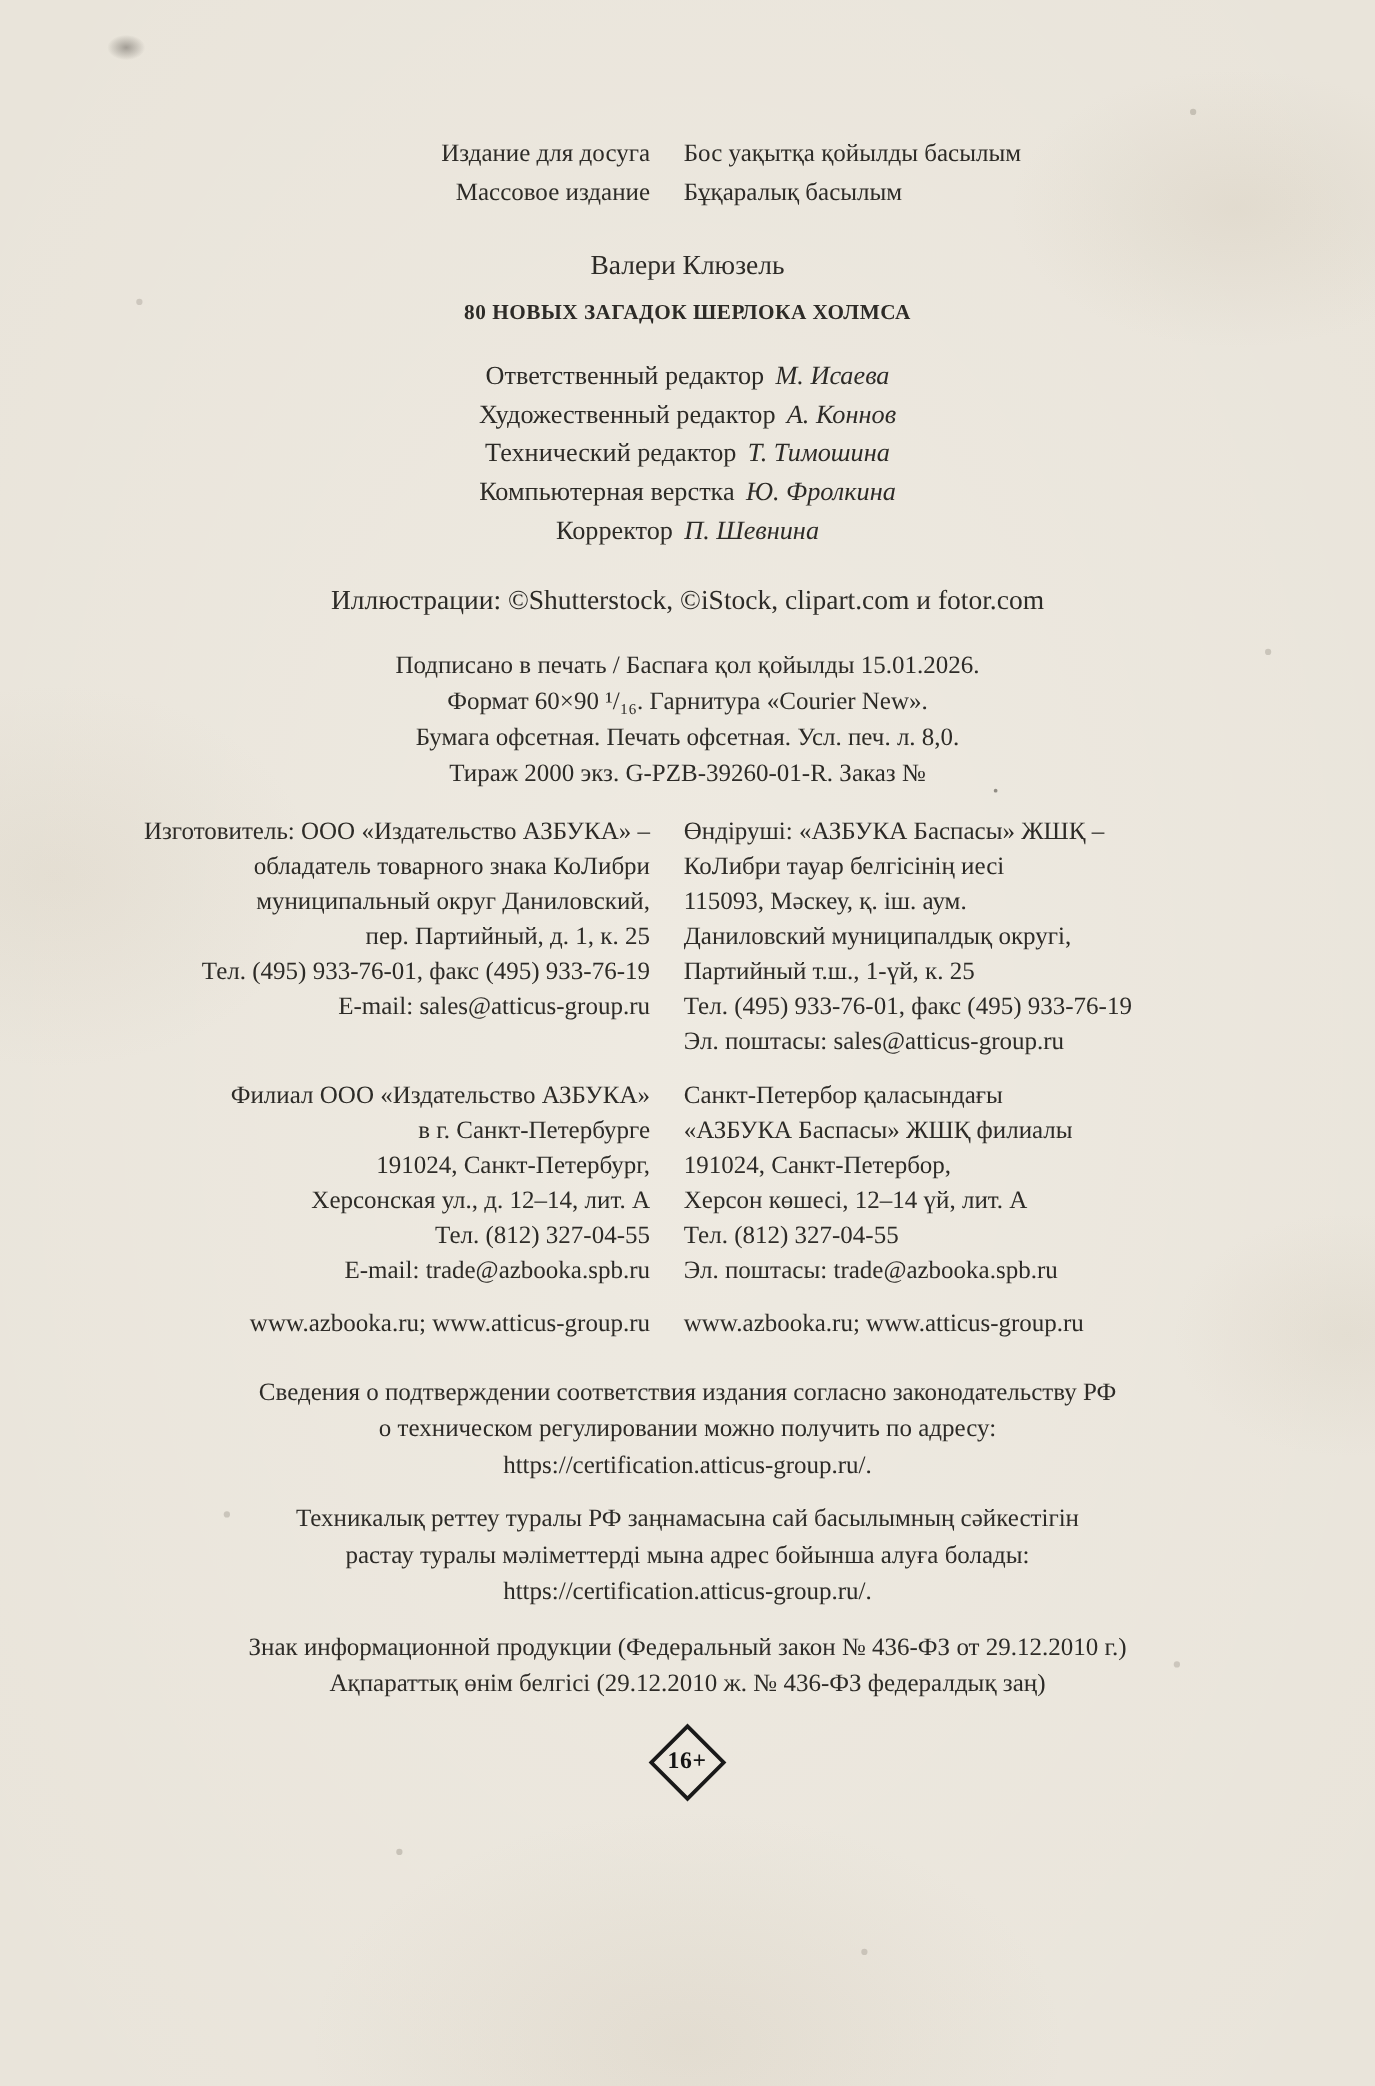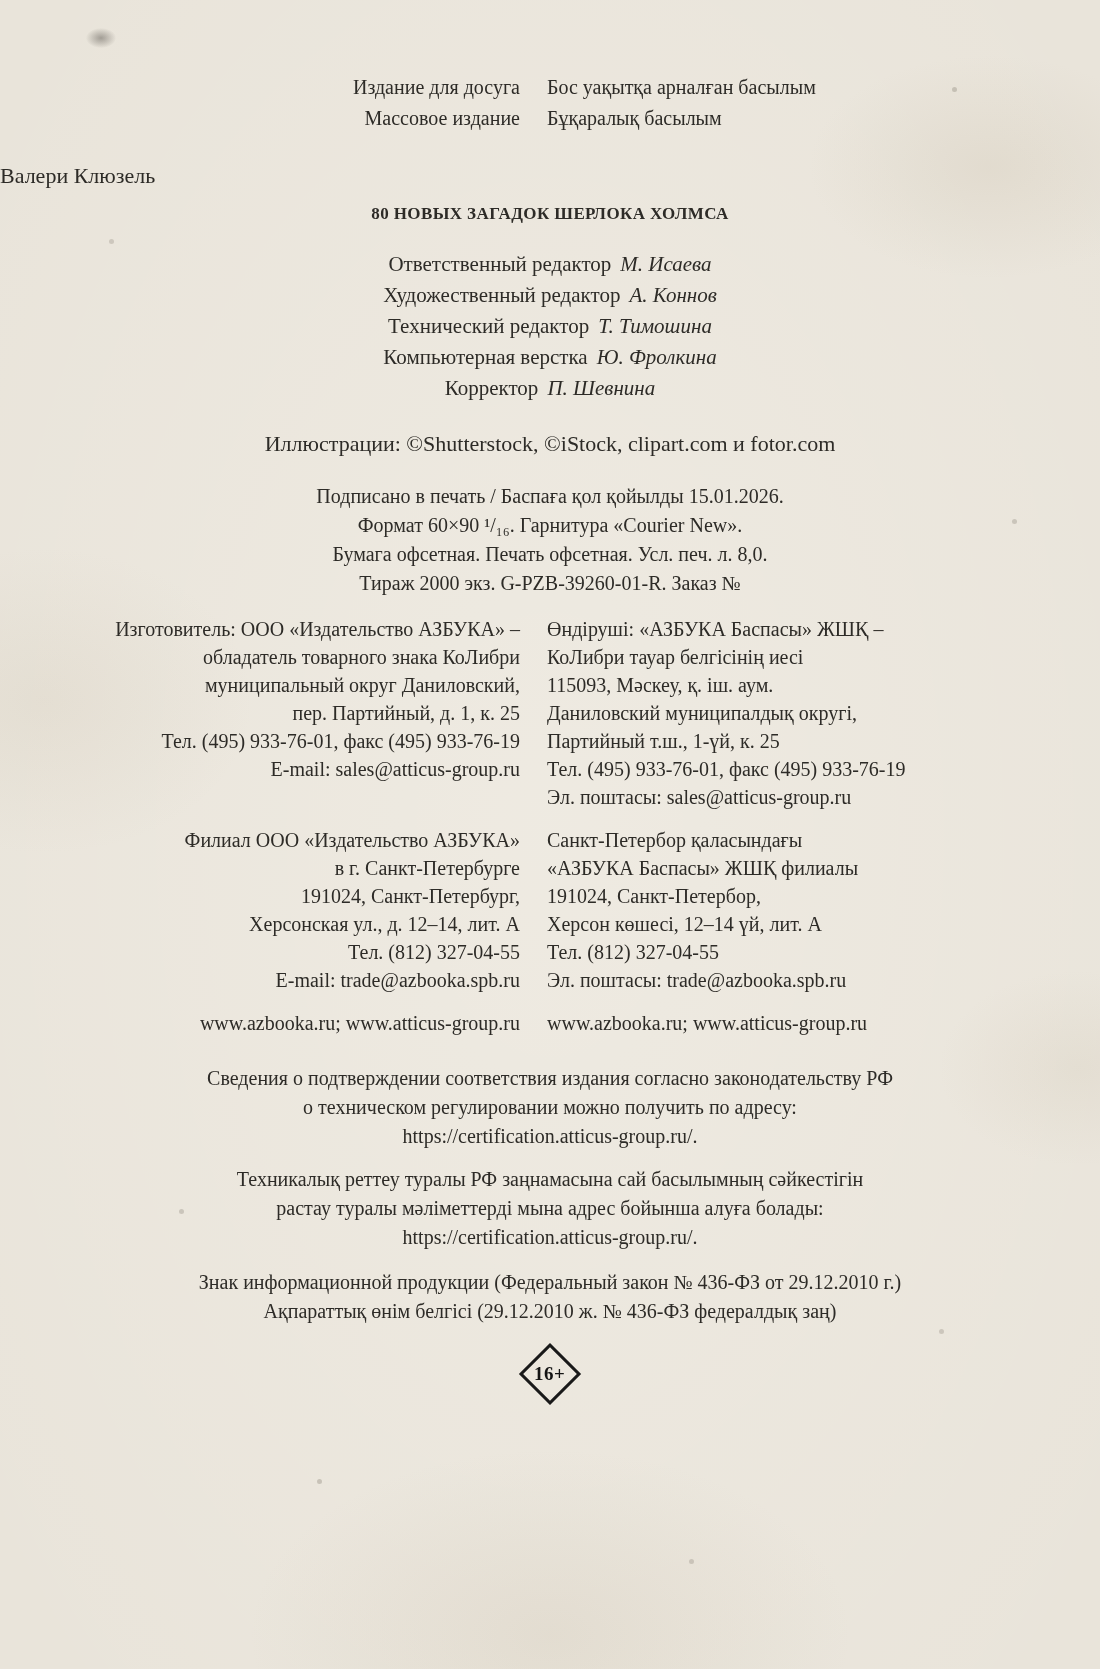--- a/index.html
+++ b/index.html
@@ -10,21 +10,21 @@
     color:#2d2b27;
     background-color:#e9e4da;
     background-image:
       radial-gradient(ellipse 260px 160px at 90% 10%, rgba(182,168,142,0.16), transparent 70%),
       radial-gradient(ellipse 300px 220px at 4% 42%, rgba(182,168,142,0.12), transparent 70%),
       radial-gradient(ellipse 420px 260px at 50% 98%, rgba(176,162,136,0.14), transparent 72%),
       radial-gradient(ellipse 200px 140px at 98% 64%, rgba(182,168,142,0.12), transparent 70%),
       radial-gradient(ellipse 900px 1500px at 50% 50%, rgba(255,253,248,0.25), transparent 80%);
     overflow:hidden;
   }
-  .page { position:relative; width:1100px; height:1669px; padding-top:72px; }
+  .page { position:relative; width:1100px; height:1669px; padding-top:108px; }
 
   .stain-blob {
     position:absolute; left:86px; top:28px; width:30px; height:20px; border-radius:50%;
     background:radial-gradient(ellipse at center, rgba(104,99,92,0.55), rgba(104,99,92,0) 72%);
   }
   .specks {
     position:absolute; left:795px; top:631px; width:3px; height:3px; border-radius:50%;
     background:rgba(85,80,72,0.6);
     box-shadow:
       158px -543px 0 1px rgba(120,112,100,0.30),
@@ -34,21 +34,21 @@
       -105px 929px 0 1px rgba(115,108,98,0.26),
       145px 699px 0 1px rgba(115,108,98,0.26),
       -685px -391px 0 1px rgba(120,112,100,0.25);
   }
 
   .row2 { display:flex; }
   .row2 .l { width:520px; text-align:right; }
   .row2 .r { margin-left:27px; flex:1; text-align:left; }
 
   .edition { font-size:20px; line-height:31px; }
-  .author  { font-size:22px; margin-top:29px; }
+  .author  { text-align:center; font-size:22px; margin-top:29px; }
   .title   { text-align:center; font-size:17px; font-weight:bold; margin-top:15px; letter-spacing:0.4px; }
 
   .staff { margin-top:25px; text-align:center; font-size:21px; line-height:31px; }
   .staff .name { font-style:italic; margin-left:9px; }
 
   .illustrations { margin-top:27px; text-align:center; font-size:22px; }
 
   .printinfo { margin-top:25px; text-align:center; font-size:20px; line-height:29px; }
 
   .addresses { margin-top:17px; font-size:20px; line-height:28px; }
@@ -72,21 +72,21 @@
 <body>
 
 <div class="page">
 
   <div class="stain-blob"></div>
   <div class="specks"></div>
 
   <div class="edition">
     <div class="row2">
       <div class="l">Издание для досуга</div>
-      <div class="r">Бос уақытқа арналған басылым</div>
+      <div class="r">Бос уақытқа қойылды басылым</div>
     </div>
     <div class="row2">
       <div class="l">Массовое издание</div>
       <div class="r">Бұқаралық басылым</div>
     </div>
   </div>
 
   <div class="author">Валери Клюзель</div>
   <div class="title">80 НОВЫХ ЗАГАДОК ШЕРЛОКА ХОЛМСА</div>
 

